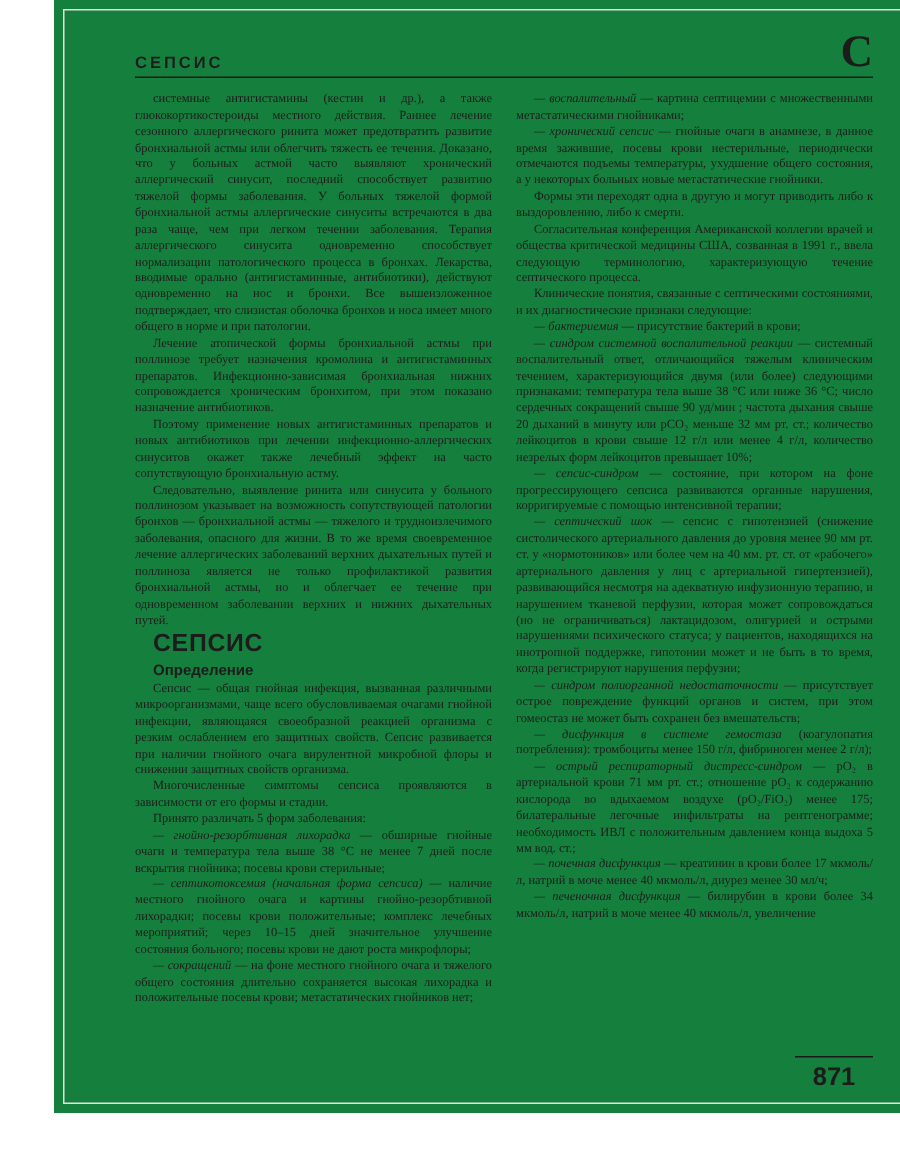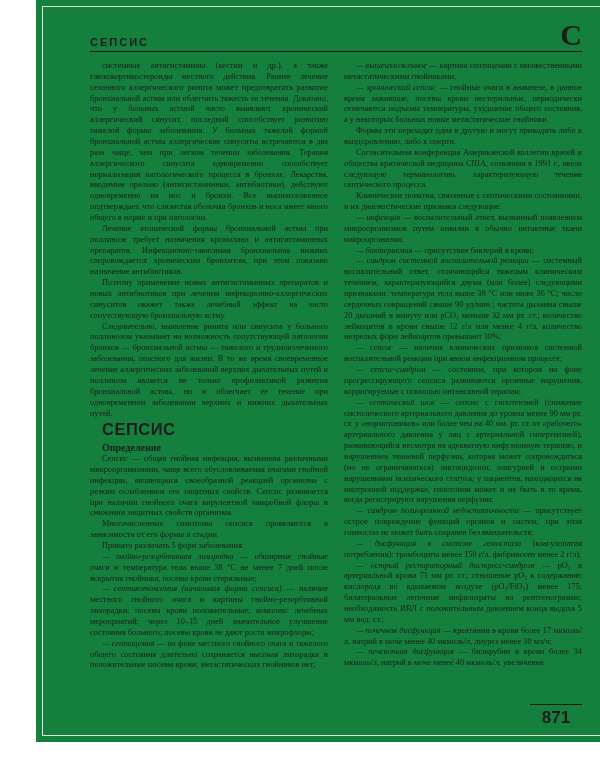--- a/index.html
+++ b/index.html
@@ -46,21 +46,21 @@
     hyphens:auto;
   }
   .col p{margin:0;text-indent:12px;}
   .col p .term{font-style:italic;}
   .section-title{
     font-family:"Liberation Sans", sans-serif;
     font-weight:bold;font-size:16.5px;letter-spacing:.5px;
     margin:16px 0 8px 0;text-indent:0;text-align:left;
   }
   .sub-title{
-    font-family:Liberation Serif, serif;
+    font-family:Liberation Sans, sans-serif;
     font-weight:bold;font-size:10px;
     margin:4px 0 4px 0;text-indent:0;text-align:left;
   }
   .footer{
     position:absolute;right:54px;bottom:14px;
   }
   .pageno{
     font-family:"Liberation Sans", sans-serif;
     font-weight:bold;font-size:17px;
     border-top:1.4px solid #1a1a1a;
@@ -89,35 +89,33 @@
 
       <p class="section-title">СЕПСИС</p>
       <p class="sub-title">Определение</p>
 
       <p>Сепсис — общая гнойная инфекция, вызванная различными микроорганизмами, чаще всего обусловливаемая очагами гнойной инфекции, являющаяся своеобразной реакцией организма с резким ослаблением его защитных свойств. Сепсис развивается при наличии гнойного очага вирулентной микробной флоры и снижении защитных свойств организма.</p>
       <p>Многочисленные симптомы сепсиса проявляются в зависимости от его формы и стадии.</p>
       <p>Принято различать 5 форм заболевания:</p>
 
       <p class="li"><span class="term">— гнойно-резорбтивная лихорадка</span><span> — обширные гнойные очаги и температура тела выше 38 °С не менее 7 дней после вскрытия гнойника; посевы крови стерильные;</span></p>
       <p class="li"><span class="term">— септикотоксемия (начальная форма сепсиса)</span><span> — наличие местного гнойного очага и картины гнойно-резорбтивной лихорадки; посевы крови положительные; комплекс лечебных мероприятий; через 10–15 дней значительное улучшение состояния больного; посевы крови не дают роста микрофлоры;</span></p>
-      <p class="li"><span class="term">— септицемия</span><span> — на фоне местного гнойного очага и тяжелого общего состояния длительно сохраняется высокая лихорадка и положительные посевы крови; метастатических гнойников нет;</span></p>
+      <p class="li"><span class="term">— сокращений</span><span> — на фоне местного гнойного очага и тяжелого общего состояния длительно сохраняется высокая лихорадка и положительные посевы крови; метастатических гнойников нет;</span></p>
     </div>
 
     <div class="col">
-      <p class="li"><span class="term">— вышеизложенное</span><span> — картина септицемии с множественными метастатическими гнойниками;</span></p>
+      <p class="li"><span class="term">— воспалительный</span><span> — картина септицемии с множественными метастатическими гнойниками;</span></p>
       <p class="li"><span class="term">— хронический сепсис</span><span> — гнойные очаги в анамнезе, в данное время зажившие, посевы крови нестерильные, периодически отмечаются подъемы температуры, ухудшение общего состояния, а у некоторых больных новые метастатические гнойники.</span></p>
 
       <p>Формы эти переходят одна в другую и могут приводить либо к выздоровлению, либо к смерти.</p>
       <p>Согласительная конференция Американской коллегии врачей и общества критической медицины США, созванная в 1991 г., ввела следующую терминологию, характеризующую течение септического процесса.</p>
       <p>Клинические понятия, связанные с септическими состояниями, и их диагностические признаки следующие:</p>
 
-      <p class="li"><span class="term">— инфекция</span><span> — воспалительный ответ, вызванный появлением микроорганизмов путем инвазии в обычно интактные ткани макроорганизма;</span></p>
       <p class="li"><span class="term">— бактериемия</span><span> — присутствие бактерий в крови;</span></p>
       <p class="li"><span class="term">— синдром системной воспалительной реакции</span><span> — системный воспалительный ответ, отличающийся тяжелым клиническим течением, характеризующийся двумя (или более) следующими признаками: температура тела выше 38 °С или ниже 36 °С; число сердечных сокращений свыше 90 уд/мин ; частота дыхания свыше 20 дыханий в минуту или рСО₂ меньше 32 мм рт. ст.; количество лейкоцитов в крови свыше 12 г/л или менее 4 г/л, количество незрелых форм лейкоцитов превышает 10%;</span></p>
-      <p class="li"><span class="term">— сепсис</span><span> — наличие клинических признаков системной воспалительной реакции при явном инфекционном процессе;</span></p>
       <p class="li"><span class="term">— сепсис-синдром</span><span> — состояние, при котором на фоне прогрессирующего сепсиса развиваются органные нарушения, корригируемые с помощью интенсивной терапии;</span></p>
       <p class="li"><span class="term">— септический шок</span><span> — сепсис с гипотензией (снижение систолического артериального давления до уровня менее 90 мм рт. ст. у «нормотоников» или более чем на 40 мм. рт. ст. от «рабочего» артериального давления у лиц с артериальной гипертензией), развивающийся несмотря на адекватную инфузионную терапию, и нарушением тканевой перфузии, которая может сопровождаться (но не ограничиваться) лактацидозом, олигурией и острыми нарушениями психического статуса; у пациентов, находящихся на инотропной поддержке, гипотонии может и не быть в то время, когда регистрируют нарушения перфузии;</span></p>
       <p class="li"><span class="term">— синдром полиорганной недостаточности</span><span> — присутствует острое повреждение функций органов и систем, при этом гомеостаз не может быть сохранен без вмешательств;</span></p>
       <p class="li"><span class="term">— дисфункция в системе гемостаза</span><span> (коагулопатия потребления): тромбоциты менее 150 г/л, фибриноген менее 2 г/л);</span></p>
       <p class="li"><span class="term">— острый респираторный дистресс-синдром</span><span> — рО₂ в артериальной крови 71 мм рт. ст.; отношение рО₂ к содержанию кислорода во вдыхаемом воздухе (рО₂/FiО₂) менее 175; билатеральные легочные инфильтраты на рентгенограмме; необходимость ИВЛ с положительным давлением конца выдоха 5 мм вод. ст.;</span></p>
       <p class="li"><span class="term">— почечная дисфункция</span><span> — креатинин в крови более 17 мкмоль/л, натрий в моче менее 40 мкмоль/л, диурез менее 30 мл/ч;</span></p>
       <p class="li"><span class="term">— печеночная дисфункция</span><span> — билирубин в крови более 34 мкмоль/л, натрий в моче менее 40 мкмоль/л, увеличение</span></p>
     </div>
 
   </div>

